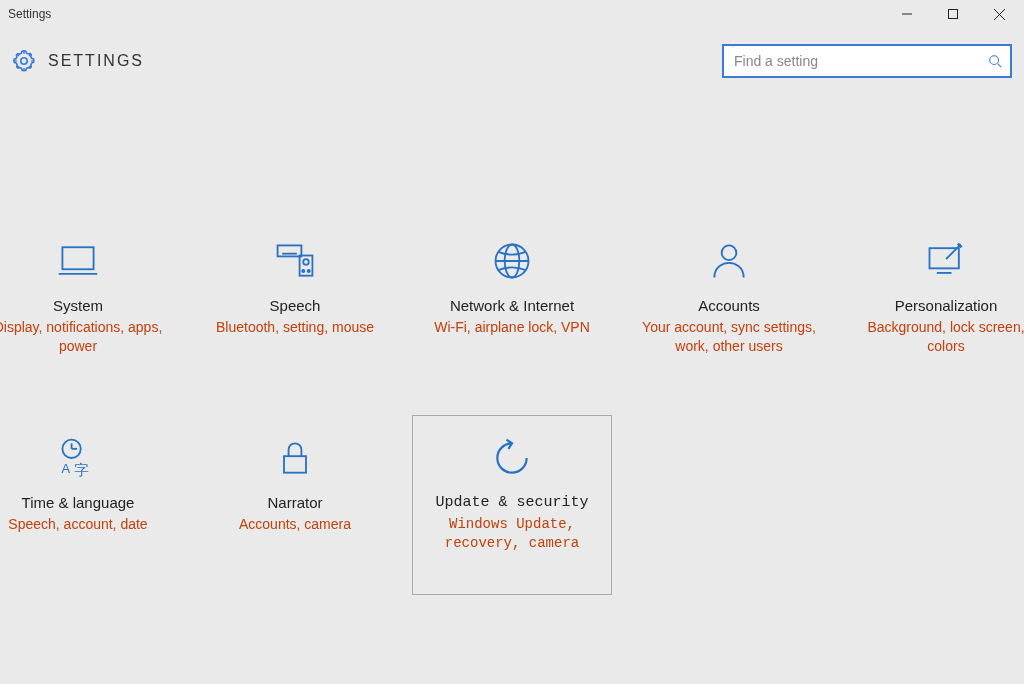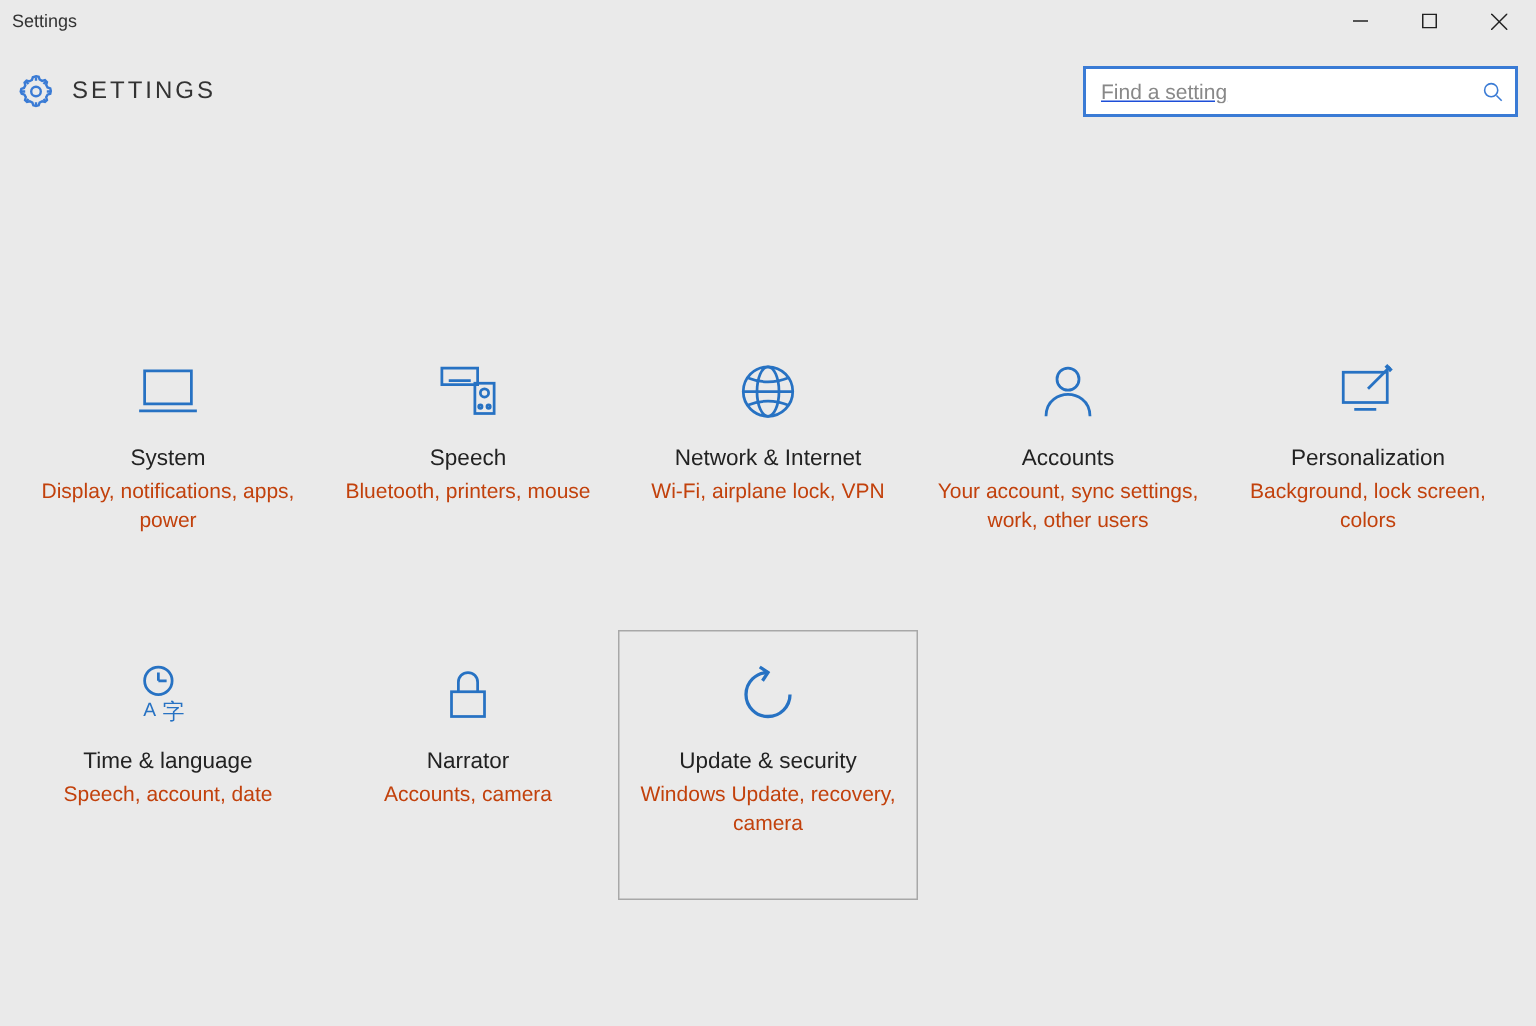--- a/index.html
+++ b/index.html
@@ -55,51 +55,52 @@
     background: #fff;
     display: flex;
     align-items: center;
     padding: 0 8px;
   }
   .search-input {
     flex: 1;
     border: none;
     outline: none;
     font-size: 14px;
-    color: #1d4ed8;
+    color: #a16207;
     background: transparent;
     height: 100%;
-    text-decoration: underline;
   }
   .search-input::placeholder { color: #888; }
   .search-icon { color: #3a7bd5; display:flex; }
 
   
   .tile-grid {
     display: grid;
     grid-template-columns: repeat(5, 200px);
     column-gap: 0;
     row-gap: 22px;
     justify-content: center;
     margin-top: 140px;
     padding: 0 10px;
+    gap: 17px;
   }
   .tile {
     width: 200px;
     min-height: 180px;
     padding: 20px 10px 16px 10px;
     display: flex;
     flex-direction: column;
     align-items: center;
     text-align: center;
     border: 1px solid transparent;
   }
   .tile.hovered {
     border: 1px solid #a8a8a8;
     background: #eaeaea;
+    font-family: Liberation Mono, monospace;
   }
   .tile-icon {
     width: 44px;
     height: 44px;
     display: flex;
     align-items: center;
     justify-content: center;
     color: #2772c3;
     margin-bottom: 14px;
   }
@@ -192,21 +193,21 @@
           <line x1="20" y1="13" x2="20" y2="13"></line>
           <line x1="23" y1="13" x2="23" y2="13"></line>
         <line x1="10" y1="16" x2="26" y2="16"></line>
         <rect x="29" y="18" width="14" height="22"></rect>
         <circle cx="36" cy="25" r="3"></circle>
         <circle cx="33" cy="35" r="1.2"></circle>
           <circle cx="39" cy="35" r="1.2"></circle>
       </svg>
     </div>
     <div class="tile-title">Speech</div>
-    <div class="tile-sub">Bluetooth, printers, mouse</div>
+    <div class="tile-sub">Bluetooth, setting, mouse</div>
   </div>
 
   <div class="tile">
     <div class="tile-icon">
       <svg viewBox="0 0 48 48" width="44" height="44" fill="none" stroke="currentColor" stroke-width="2">
         <circle cx="24" cy="24" r="18"></circle>
         <ellipse cx="24" cy="24" rx="8" ry="18"></ellipse>
         <line x1="6" y1="24" x2="42" y2="24"></line>
         <path d="M9 14 Q24 20 39 14"></path>
         <path d="M9 34 Q24 28 39 34"></path>

